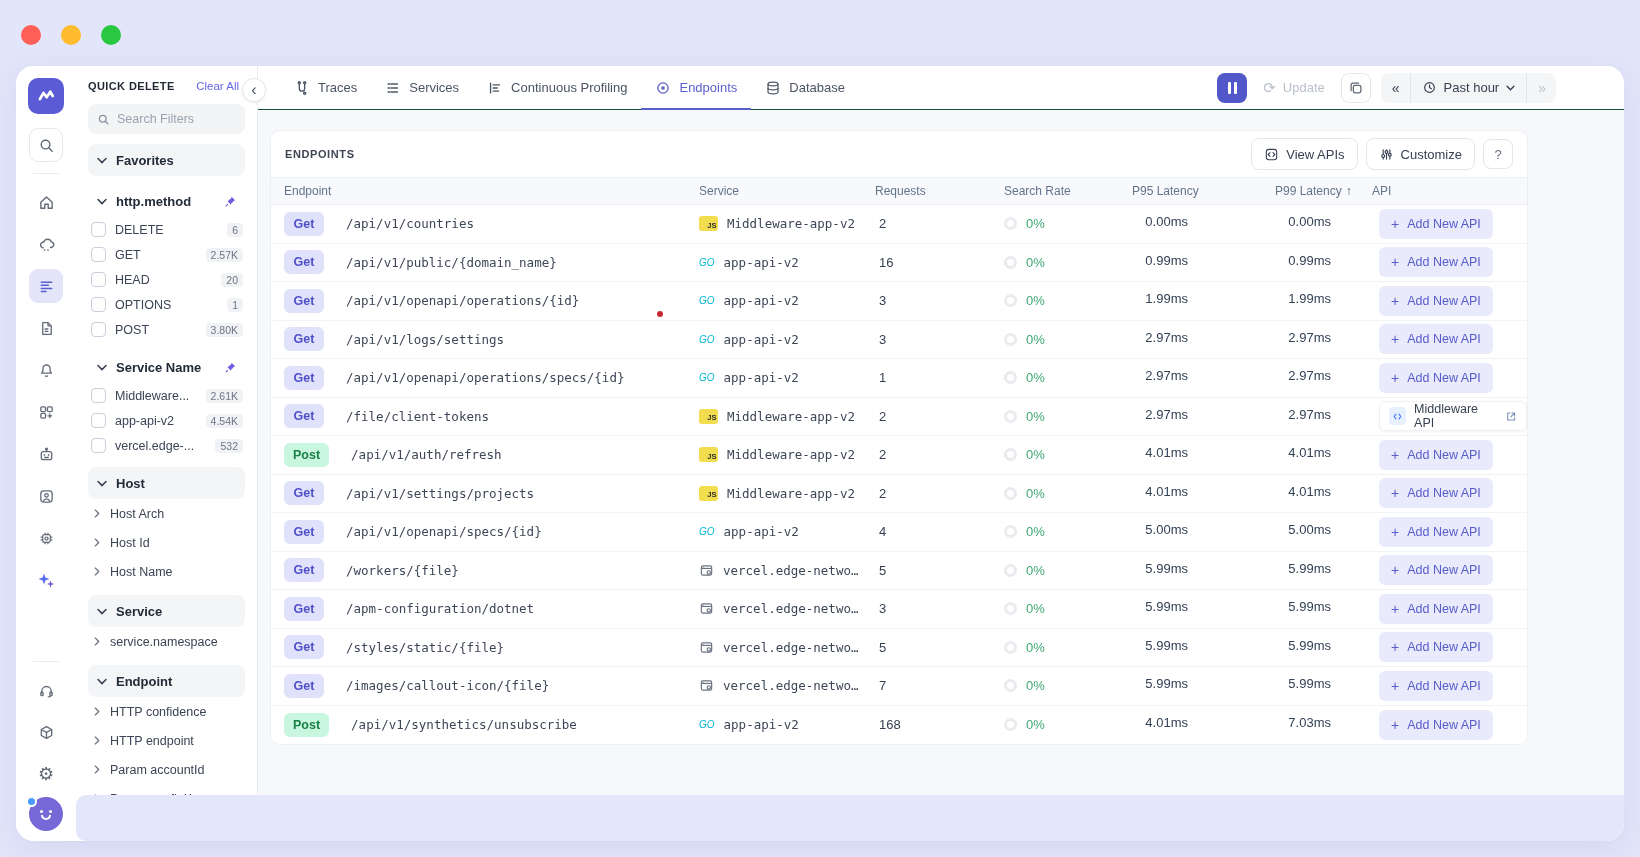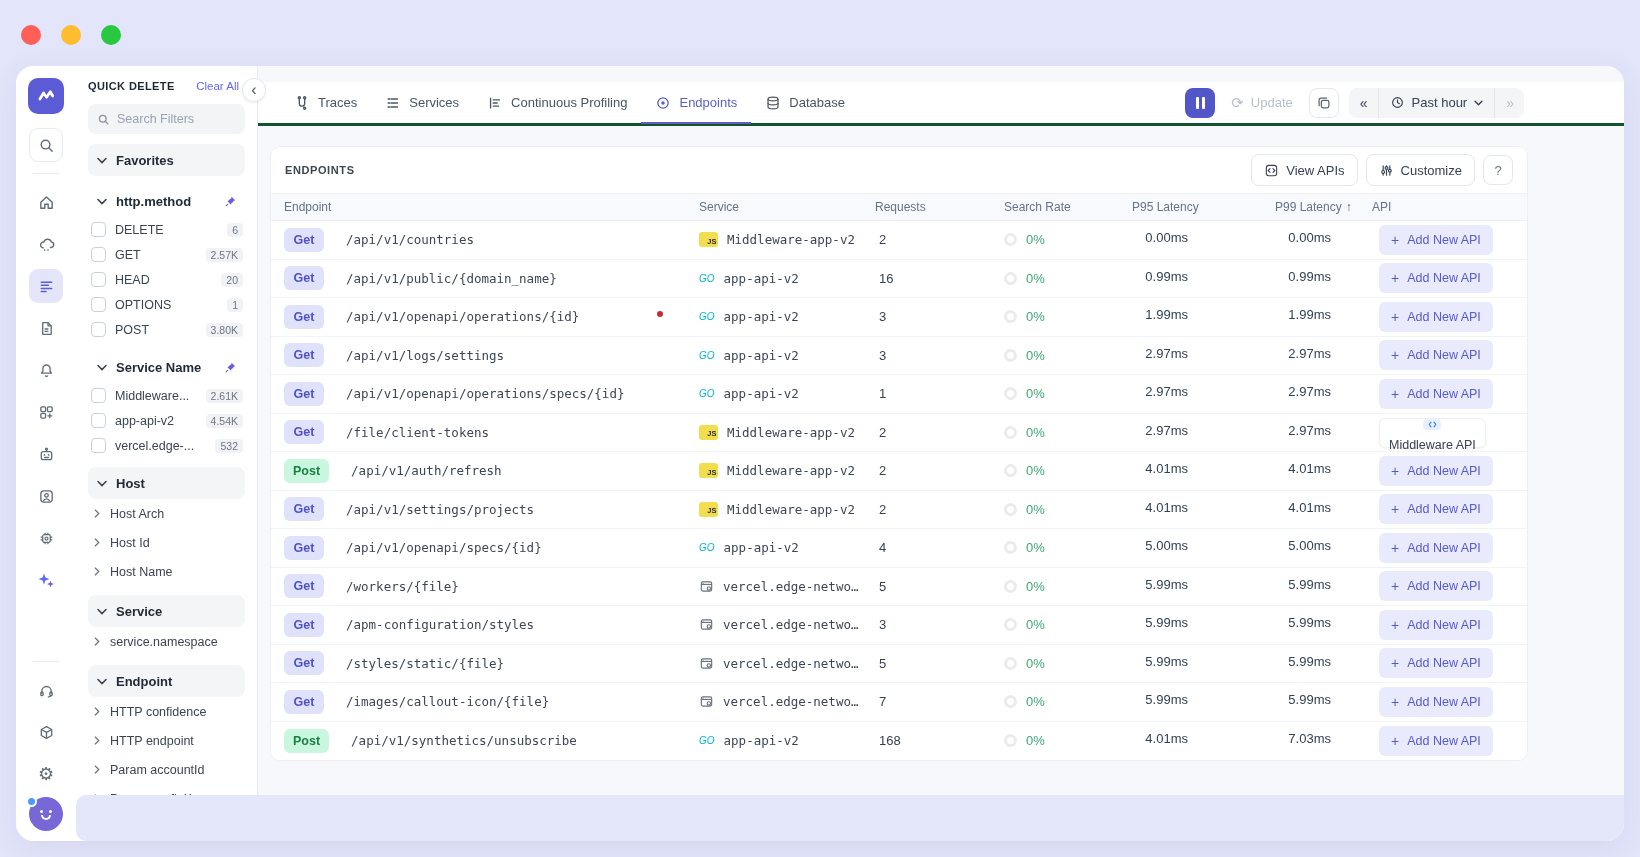--- a/index.html
+++ b/index.html
@@ -41,21 +41,21 @@
   .sec-head .pin { margin-left:auto; }
   .chk-row { display:flex; align-items:center; gap:9px; padding:5px 2px 5px 3px; }
   .chk { width:15px; height:15px; border:1.5px solid #c9d0da; border-radius:4px; background:#fff; flex:none; }
   .chk-label { font-size:12.5px; color:#3b4454; white-space:nowrap; overflow:hidden; }
   .chk-count { margin-left:auto; background:#f1f2f5; border-radius:4px; padding:1px 5px; font-size:10.5px; color:#6e7683; }
   .lnk-row { display:flex; align-items:center; gap:10px; padding:7.5px 2px 7.5px 6px; font-size:12.5px; color:#3b4454; }
   .lnk-row .chev { color:#6e7683; }
 
   
   .main { flex:1; min-width:0; background:#f7f8fb; position:relative; }
-  .tabbar { height:44px; background:#fff; border-bottom:3px solid #14532d; display:flex; align-items:stretch; padding:0 100px 0 22px;margin-top:16px; }
+  .tabbar { height:44px; background:#fff; border-bottom:1px solid #14532d; display:flex; align-items:stretch; padding:0 68px 0 22px; }
   .tabs { display:flex; }
   .tab { display:flex; align-items:center; gap:8px; padding:0 14px; font-size:13px; color:#4b5563; position:relative; }
   .tab.active { color:#5b5ecb; }
   .tab.active::after { content:""; position:absolute; left:0; right:0; bottom:-1px; height:2px; background:var(--accent,#5b5ecb); }
   .toolbar { margin-left:auto; display:flex; align-items:center; gap:10px; }
   .pause-btn { width:30px; height:30px; border-radius:8px; background:#5156c8; display:flex; align-items:center; justify-content:center; gap:3px; }
   .pause-btn i { width:3px; height:12px; background:#fff; border-radius:1px; }
   .update-btn { display:flex; align-items:center; gap:7px; font-size:13px; color:#b9bfca; padding:0 6px; }
   .update-btn .rf { font-size:15px; }
   .icon-btn { width:30px; height:30px; border:1px solid #e4e7ec; border-radius:8px; background:#fff; display:flex; align-items:center; justify-content:center; color:#5b6472; }
@@ -97,21 +97,21 @@
   .donut { width:13px; height:13px; border:3px solid #e9ebef; border-radius:50%; }
   .err-val { font-size:13px; color:var(--ok,#3fa874); }
   .lat-box { width:56px; }
   .lat-val { display:block; text-align:right; font-size:13px; color:#334155; margin-bottom:4px; }
   .lat-bar { height:5px; border-radius:3px; background:#e9ebef; overflow:hidden; }
   .lat-fill { height:100%; border-radius:3px; background:var(--bar,#5254c2); }
   .lat-fill.muted { background:#4d525d; }
   .c-api { padding-left:7px; }
   .add-btn { height:30px; display:inline-flex; align-items:center; gap:8px; padding:0 12px; background:#e9eafb; color:#575ccb; border-radius:6px; font-size:12.5px; }
   .add-btn .plus { font-size:14px; font-weight:400; }
-  .link-btn { height:30px; display:inline-flex; align-items:center; gap:8px; padding:0 9px; background:#fff; border:1px solid #eef0f4; box-shadow:0 1px 3px rgba(0,0,0,.05); border-radius:6px; font-size:12.5px; color:#374151;flex-direction:column; }
+  .link-btn { height:30px; display:inline-flex; align-items:center; gap:8px; padding:0 9px; background:#fff; border:1px solid #eef0f4; box-shadow:0 1px 3px rgba(0,0,0,.05); border-radius:6px; font-size:12.5px; color:#374151; }
   .code-chip { width:18px; height:18px; border-radius:4px; background:#e7f0fe; color:#4a7df8; display:flex; align-items:center; justify-content:center; }
 
   .red-dot { position:absolute; left:399px; top:245px; width:6px; height:6px; border-radius:50%; background:#c92a31; z-index:8; }
   .band { position:absolute; left:60px; right:0; bottom:0; height:46px; background:#e4e7fa; z-index:7; border-radius:10px 0 14px 10px; }
 </style>
 </head>
 <body>
 
 <div class="lights">
   <span class="light" style="background: rgb(255, 95, 87);"></span>
@@ -756,21 +756,21 @@
     <span class="lat-box"><span class="lat-val">5.99ms</span><span class="lat-bar"><span class="lat-fill" style="width:86%"></span></span></span>
     <span class="lat-box"><span class="lat-val">5.99ms</span><span class="lat-bar"><span class="lat-fill" style="width:80%"></span></span></span>
     <span class="c-api"><span class="add-btn">
                 <span class="plus">+</span>
                 <span>Add New API</span>
               </span></span>
           </div>
           <div class="trow">
     <span class="c-endpoint">
               <span class="badge get">Get</span>
-              <span class="path">/apm-configuration/styles</span>
+              <span class="path">/apm-configuration/dotnet</span>
             </span>
     <span class="c-service">
               <span class="svc-vercel">
                 <svg width="15" height="15" viewBox="0 0 18 18" fill="none" stroke="currentColor" stroke-width="1.4">
                   <rect x="2.8" y="3.5" width="12.4" height="11" rx="1.8"></rect>
                   <path d="M2.8 6.5 h12.4"></path>
                   <circle cx="5" cy="5" r=".6" fill="currentColor" stroke="none"></circle>
                   <circle cx="11.8" cy="11.3" r="2"></circle>
                 </svg>
               </span>

